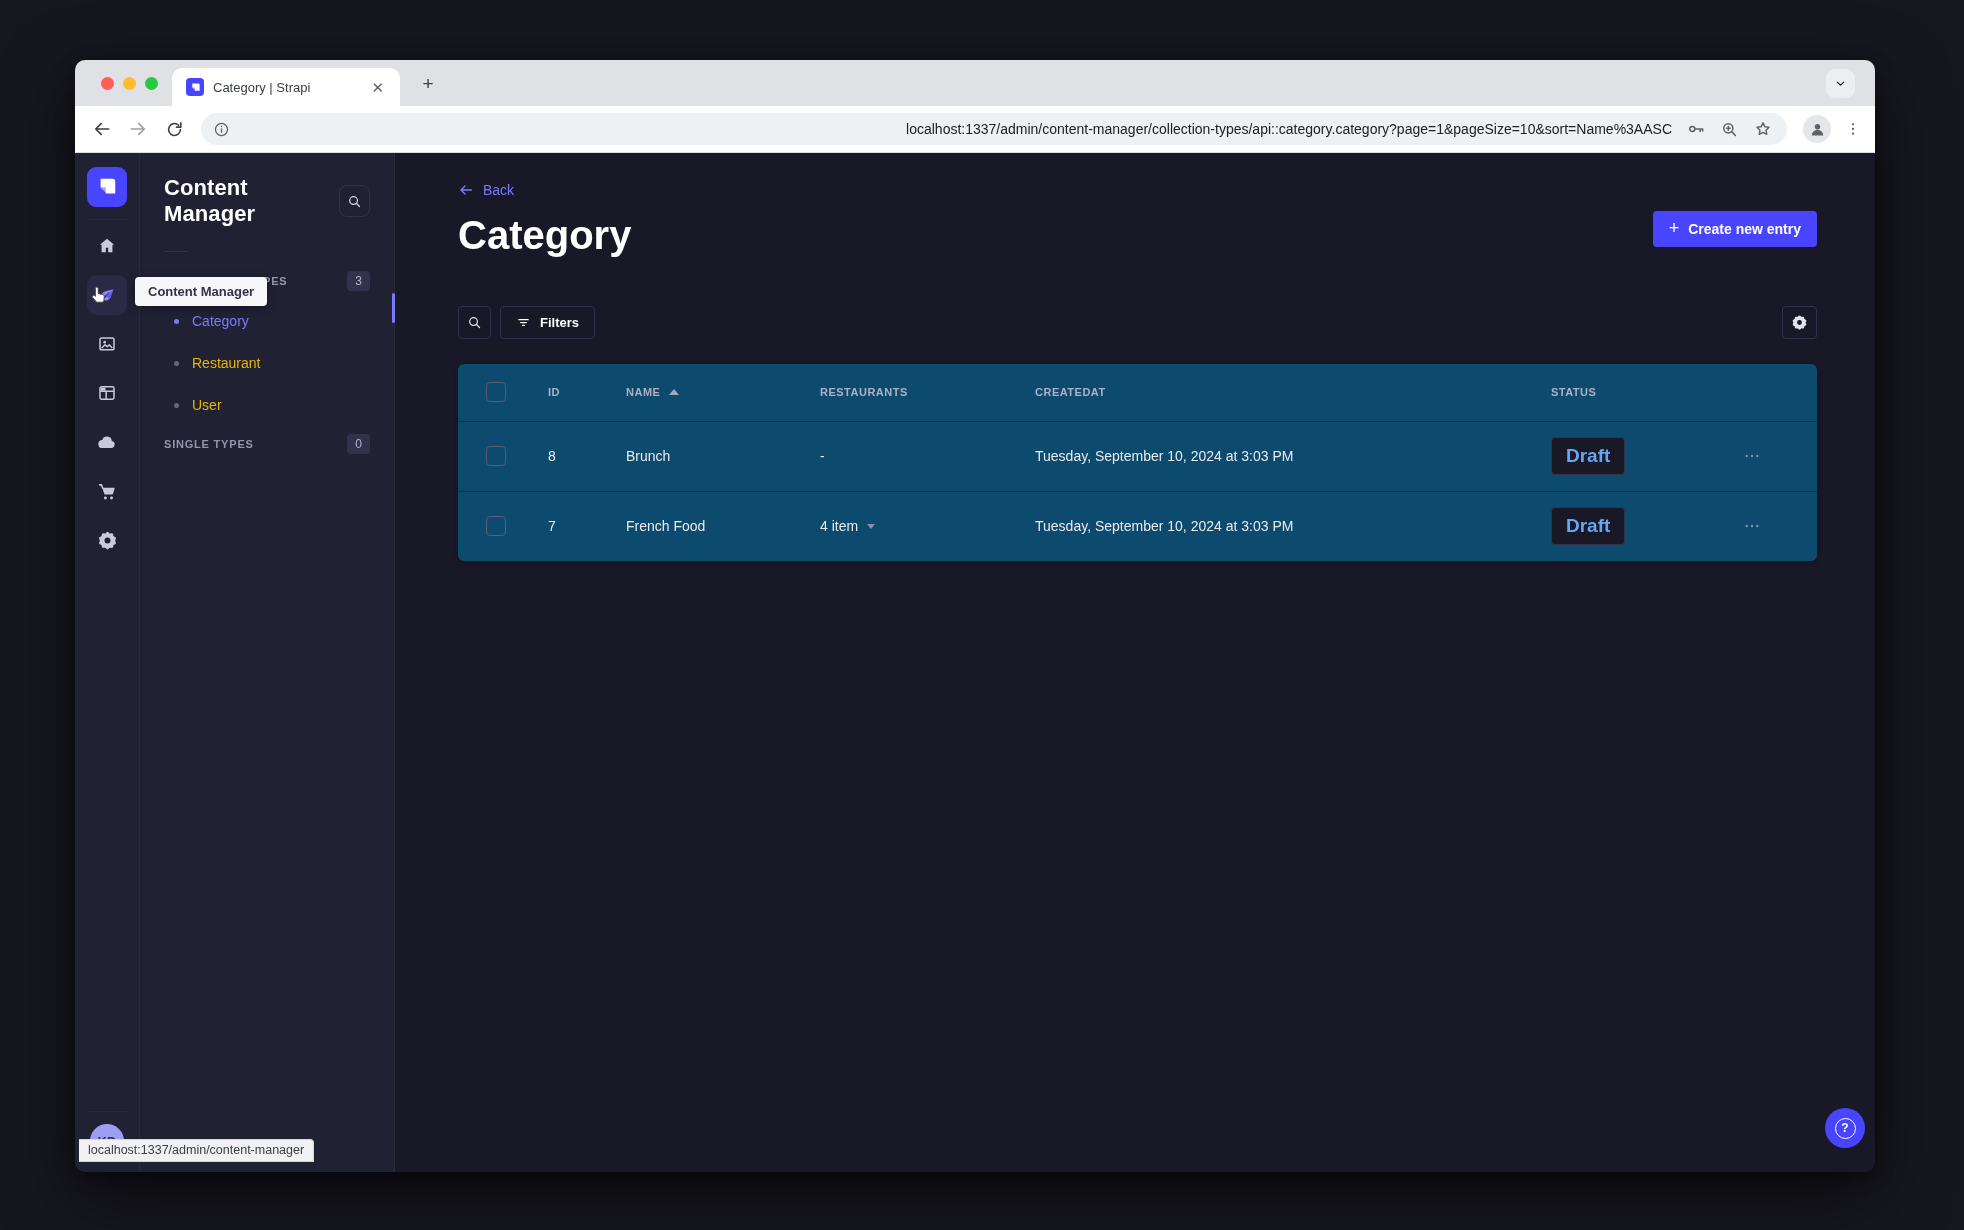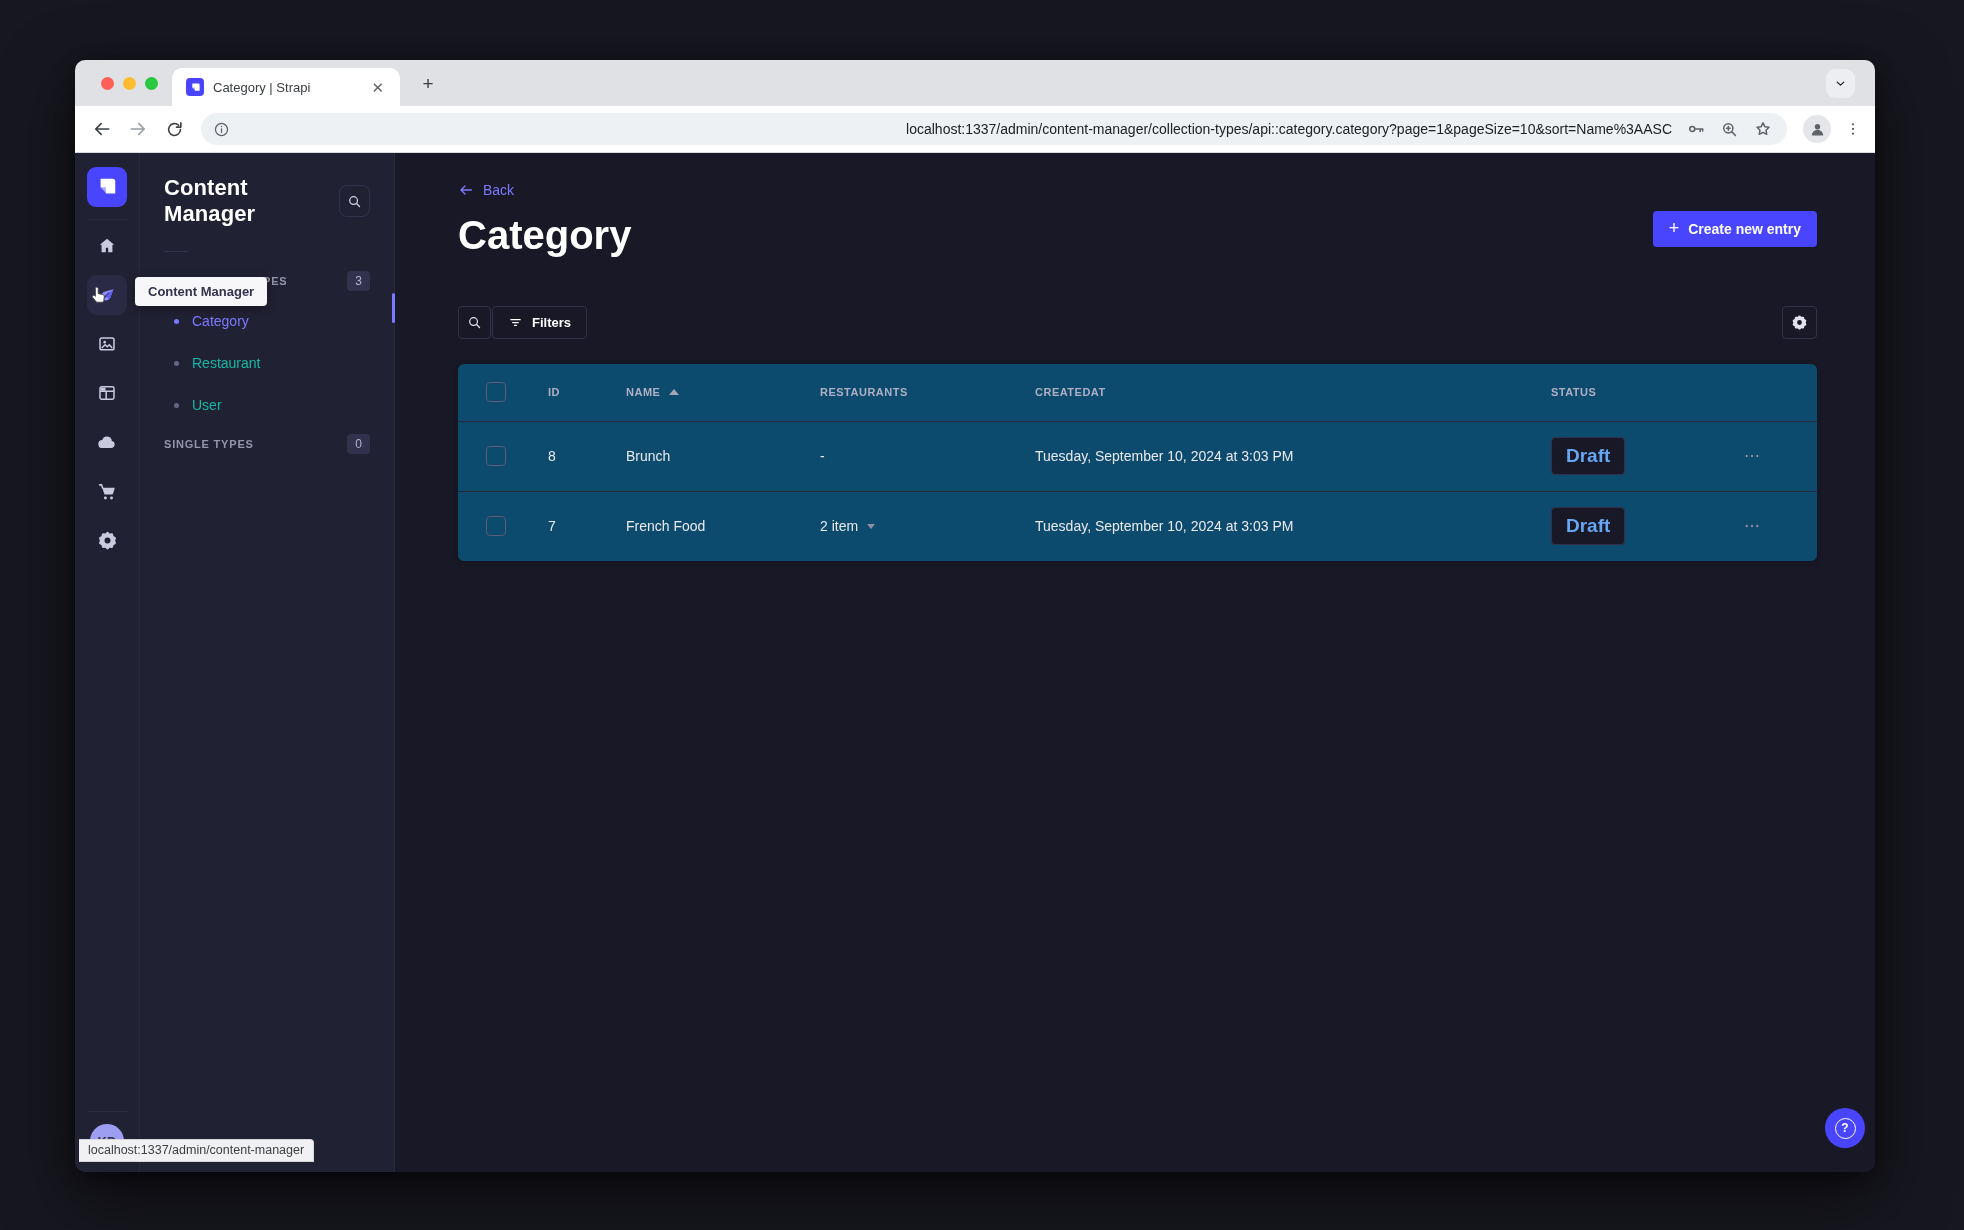--- a/index.html
+++ b/index.html
@@ -78,21 +78,21 @@
     position:relative; padding:22px 24px 0; }
   .panel-head { display:flex; align-items:center; justify-content:space-between; }
   .panel-title { font-size:22px; font-weight:700; color:#ffffff; letter-spacing:.1px; }
   .panel-search { width:32px; height:32px; border-radius:8px; border:1px solid #32324d;
     display:flex; align-items:center; justify-content:center; }
   .panel-hr { width:24px; height:1px; background:#32324d; margin-top:24px; }
   .sect { display:flex; align-items:center; justify-content:space-between; margin-top:18px; height:22px; }
   .sect-label { font-size:11px; font-weight:bold; letter-spacing:.8px; color:#9595ab; }
   .sect-badge { background:#32324d; border-radius:4px; padding:3px 8px; font-size:12px; color:#b3b3cd; }
   .items { margin-top:8px; }
-  .item { height:42px; display:flex; align-items:center; padding-left:10px; font-size:14px; color:#14b8a6; }
+  .item { height:42px; display:flex; align-items:center; padding-left:10px; font-size:14px; color:#eab308; }
   .item .bullet { width:5px; height:5px; border-radius:50%; background:#666687; margin-right:13px; flex:none; }
   .item.active { color:#7b79ff; }
   .item.active .bullet { background:#7b79ff; }
   .active-bar { position:absolute; right:-1px; top:140px; width:3px; height:30px; background:#7b79ff; border-radius:2px; }
 
   
   .cm-tooltip { position:absolute; left:60px; top:124px; z-index:40;
     background:#f7f7fa; color:#32324d; font-size:13px; font-weight:bold;
     padding:7px 13px; border-radius:4px; box-shadow:0 2px 10px rgba(0,0,0,.4); white-space:nowrap; }
   .hand-cursor { position:absolute; left:13px; top:131px; z-index:50; }
@@ -103,21 +103,21 @@
   .page-title { font-size:40px; font-weight:700; color:#ffffff; margin-top:10px; line-height:46px; }
   .subtitle { font-size:16px; color:#a5a5ba; margin-top:6px; height:18px; }
   .create-btn { position:absolute; top:58px; right:58px; height:36px; background:#4945ff;
     border-radius:4px; display:flex; align-items:center; gap:9px; padding:0 16px;
     color:#ffffff; font-size:14px; font-weight:600; }
   .plus-glyph { font-size:18px; font-weight:400; line-height:1; margin-top:-2px; }
 
   .filter-row { margin-top:48px; height:33px; display:flex; align-items:center; }
   .sq-btn { width:33px; height:33px; border:1px solid #32324d; border-radius:4px;
     display:flex; align-items:center; justify-content:center; background:transparent; }
-  .filters-btn { height:33px; border:1px solid #32324d; border-radius:4px; margin-left:1px;
+  .filters-btn { height:33px; border:1px solid #32324d; border-radius:4px; margin-left:9px;
     display:flex; align-items:center; gap:9px; padding:0 15px; color:#ffffff; font-size:13px; font-weight:600; }
   .gear-btn { margin-left:auto; width:35px; height:33px; }
 
   
   .card { margin-top:25px; background:#0c4a6e; border-radius:6px; box-shadow:0 1px 4px rgba(14,14,33,.35); }
   .trow { display:grid; grid-template-columns:90px 78px 194px 215px 516px 170px 1fr; align-items:center; }
   .thead { height:57px; }
   .thead .hcell { font-size:11px; font-weight:bold; letter-spacing:.5px; color:#b0b0c4; display:flex; align-items:center; }
   .tbody-row { height:70px; border-top:1px solid #2a2a3d; font-size:14px; color:#eaeaef; }
   .checkbox { width:20px; height:20px; border:1px solid #5a5a7a; border-radius:4px; margin-left:28px; display:block; background:transparent; }
@@ -430,21 +430,21 @@
           </div>
         </div>
 
         <div class="trow tbody-row">
           <div>
               <span class="checkbox"></span>
             </div>
           <div>7</div>
           <div>French Food</div>
           <div class="cell-flex">
-              <span>2 item</span>
+              <span>4 item</span>
               <span class="caret-down"></span>
             </div>
           <div>Tuesday, September 10, 2024 at 3:03 PM</div>
           <div><span class="status-badge">Draft</span></div>
           <div class="actions-cell">
             <span>
               <svg width="18" height="18" viewBox="0 0 24 24">
                   <circle cx="5" cy="12" r="1.6" fill="#8e8ea9"></circle>
                   <circle cx="12" cy="12" r="1.6" fill="#8e8ea9"></circle>
                   <circle cx="19" cy="12" r="1.6" fill="#8e8ea9"></circle>

